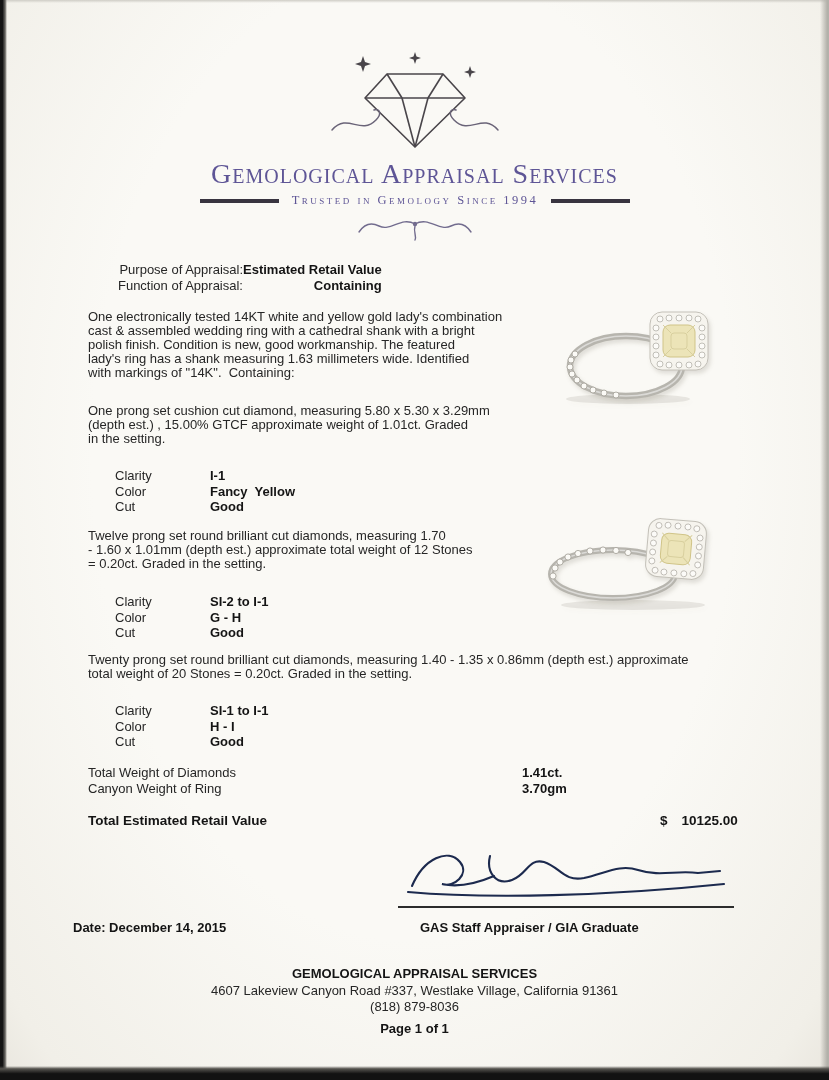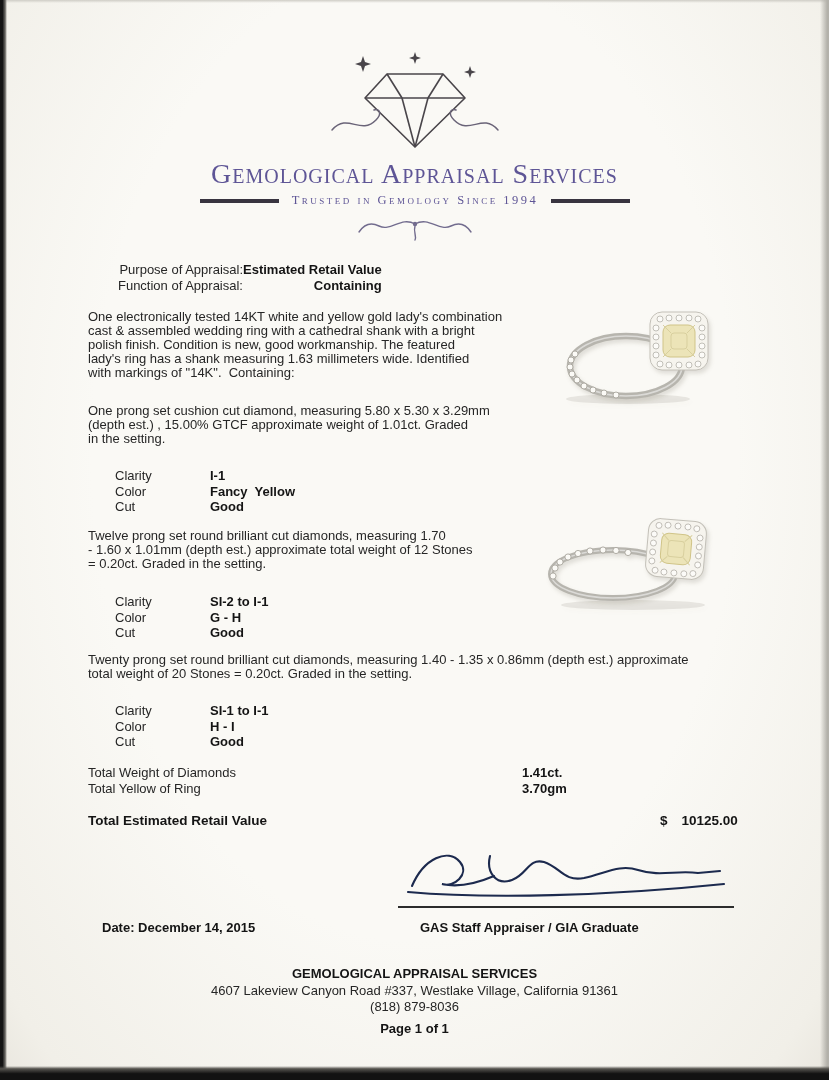--- a/index.html
+++ b/index.html
@@ -45,21 +45,21 @@
   .meta{left:88px;top:262px;display:grid;grid-template-columns:155px auto;line-height:16px;font-size:13px;text-align:right;}
   .meta .val{font-weight:bold;color:#141414;}
   .grades{display:grid;grid-template-columns:95px auto;line-height:15.7px;font-size:13px;}
   .grades .g-value{font-weight:bold;color:#141414;white-space:pre-wrap;}
   .totals{left:88px;top:765px;display:grid;grid-template-columns:402px auto;line-height:16px;font-size:13px;}
   .totals .val{font-weight:bold;color:#141414;margin-left:32px;}
   .retail-label{left:88px;top:813px;font-size:13.5px;font-weight:bold;color:#141414;}
   .retail-value{left:660px;top:813px;display:flex;gap:14px;font-size:13.5px;font-weight:bold;color:#141414;}
 
   .sig-block{left:398px;top:842px;width:336px;height:64px;border-bottom:2px solid #2c2c2c;}
-  .date-line{left:102px;top:920px;font-size:13px;font-weight:bold;color:#141414;}
+  .date-line{left:73px;top:920px;font-size:13px;font-weight:bold;color:#141414;}
   .signer-line{left:420px;top:920px;font-size:13px;font-weight:bold;color:#141414;}
 
   .footer-line{left:0;width:100%;text-align:center;font-size:13px;color:#262626;}
   .f-bold{font-weight:bold;color:#141414;}
 
   .photo{filter:drop-shadow(2px 3px 2px rgba(70,62,40,0.15));}
 </style>
 </head>
 <body>
 
@@ -250,21 +250,21 @@
     <div class="g-value">SI-1 to I-1</div>
     <div>Color</div>
     <div class="g-value">H - I</div>
     <div>Cut</div>
     <div class="g-value">Good</div>
   </div>
 
   <div class="abs totals">
     <div>Total Weight of Diamonds</div>
     <div class="val">1.41ct.</div>
-    <div>Total Yellow of Ring</div>
+    <div>Canyon Weight of Ring</div>
     <div class="val">3.70gm</div>
   </div>
 
   <div class="abs retail-label">Total Estimated Retail Value</div>
   <div class="abs retail-value">
     <span>$</span>
     <span>10125.00</span>
   </div>
 
   <div class="abs sig-block">

